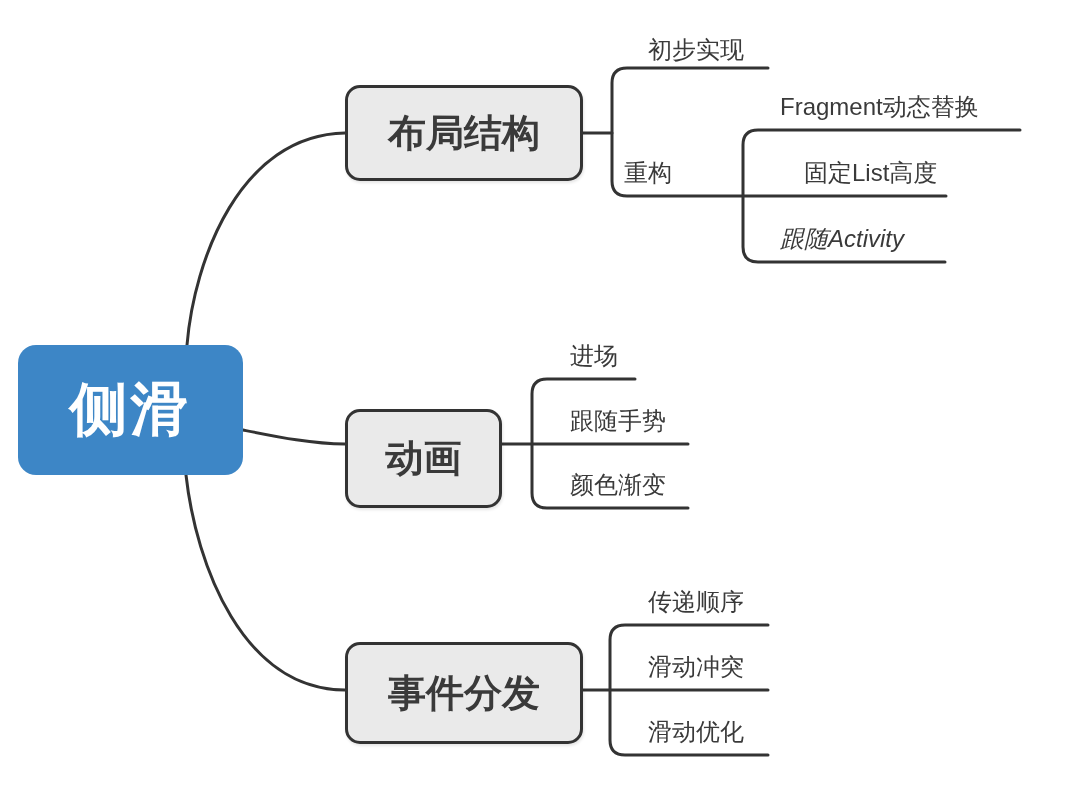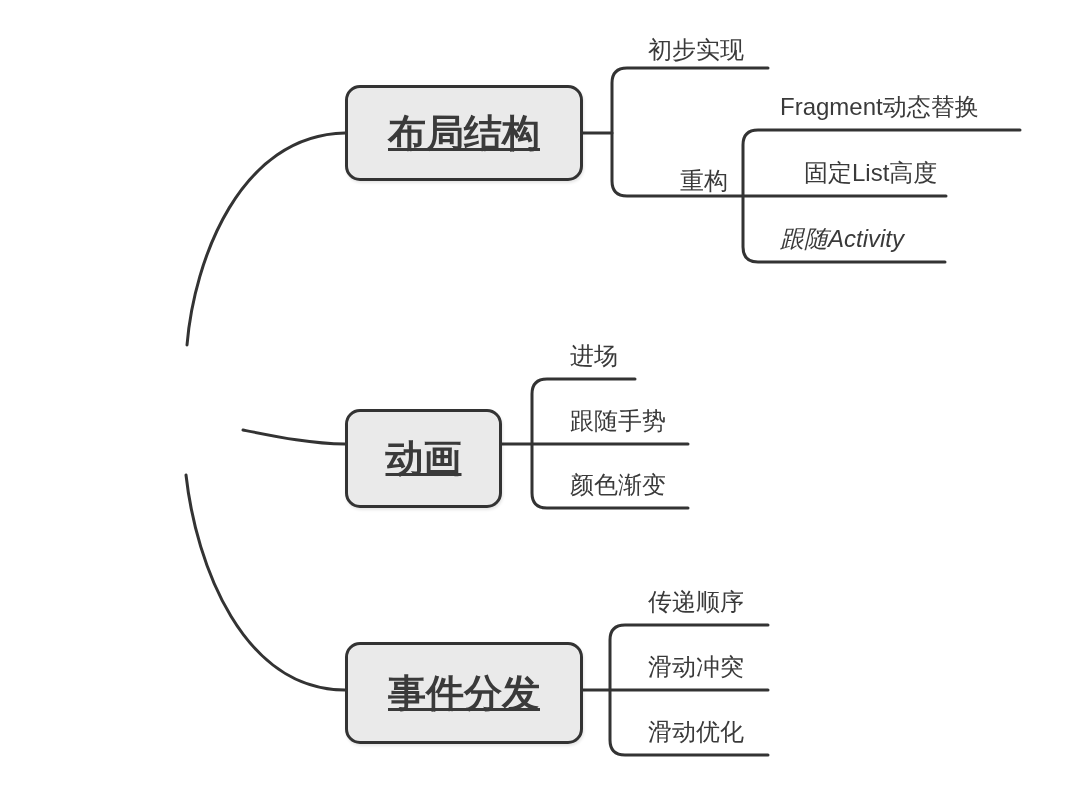--- a/index.html
+++ b/index.html
@@ -25,21 +25,20 @@
     position: absolute;
     left: 0; top: 0;
     width: 1078px; height: 792px;
   }
   .node {
     position: absolute;
     display: flex;
     align-items: center;
     justify-content: center;
     white-space: nowrap;
-    text-decoration: underline;
   }
   .root-node {
     left: 18px; top: 345px;
     width: 225px; height: 130px;
     background: var(--accent);
     color: var(--accent-text);
     border-radius: 18px;
     font-size: 58px;
     font-weight: 700;
     letter-spacing: 3px;
@@ -58,21 +57,21 @@
   .box-event     { left: 345px; top: 642px; width: 238px; height: 102px; }
   .leaf-label {
     position: absolute;
     font-size: 24px;
     line-height: 28px;
     font-weight: 500;
     color: var(--text);
     white-space: nowrap;
   }
   .leaf-chubu     { left: 648px; top: 36px; }
-  .leaf-chonggou  { left: 680px; top: 159px; margin-top: 8px; }
+  .leaf-chonggou  { left: 624px; top: 159px; }
   .leaf-fragment  { left: 780px; top: 93px; }
   .leaf-list      { left: 780px; top: 159px; margin-left: 24px; }
   .leaf-activity  { left: 780px; top: 225px; font-style: italic; }
   .leaf-jinchang  { left: 570px; top: 342px; text-align: right; }
   .leaf-gesture   { left: 570px; top: 407px; }
   .leaf-gradient  { left: 570px; top: 471px; text-align: right; }
   .leaf-order     { left: 648px; top: 588px; }
   .leaf-conflict  { left: 648px; top: 653px; }
   .leaf-optimize  { left: 648px; top: 718px; }
 </style>
@@ -92,20 +91,21 @@
       <path d="M1020,130 L758,130 Q743,130 743,145 L743,247 Q743,262 758,262 L945,262"></path>
 
       <path d="M502,444 L688,444"></path>
       <path d="M635,379 L547,379 Q532,379 532,394 L532,493 Q532,508 547,508 L688,508"></path>
 
       <path d="M581,690 L768,690"></path>
       <path d="M768,625 L625,625 Q610,625 610,640 L610,740 Q610,755 625,755 L768,755"></path>
     </g>
   </svg>
 
+  <div class="node root-node">侧滑</div>
 
   <div class="node branch-box box-layout">布局结构</div>
   <div class="node branch-box box-animation">动画</div>
   <div class="node branch-box box-event">事件分发</div>
 
   <div class="leaf-label leaf-chubu">初步实现</div>
   <div class="leaf-label leaf-chonggou">重构</div>
   <div class="leaf-label leaf-fragment">Fragment动态替换</div>
   <div class="leaf-label leaf-list">固定List高度</div>
   <div class="leaf-label leaf-activity">跟随Activity</div>

